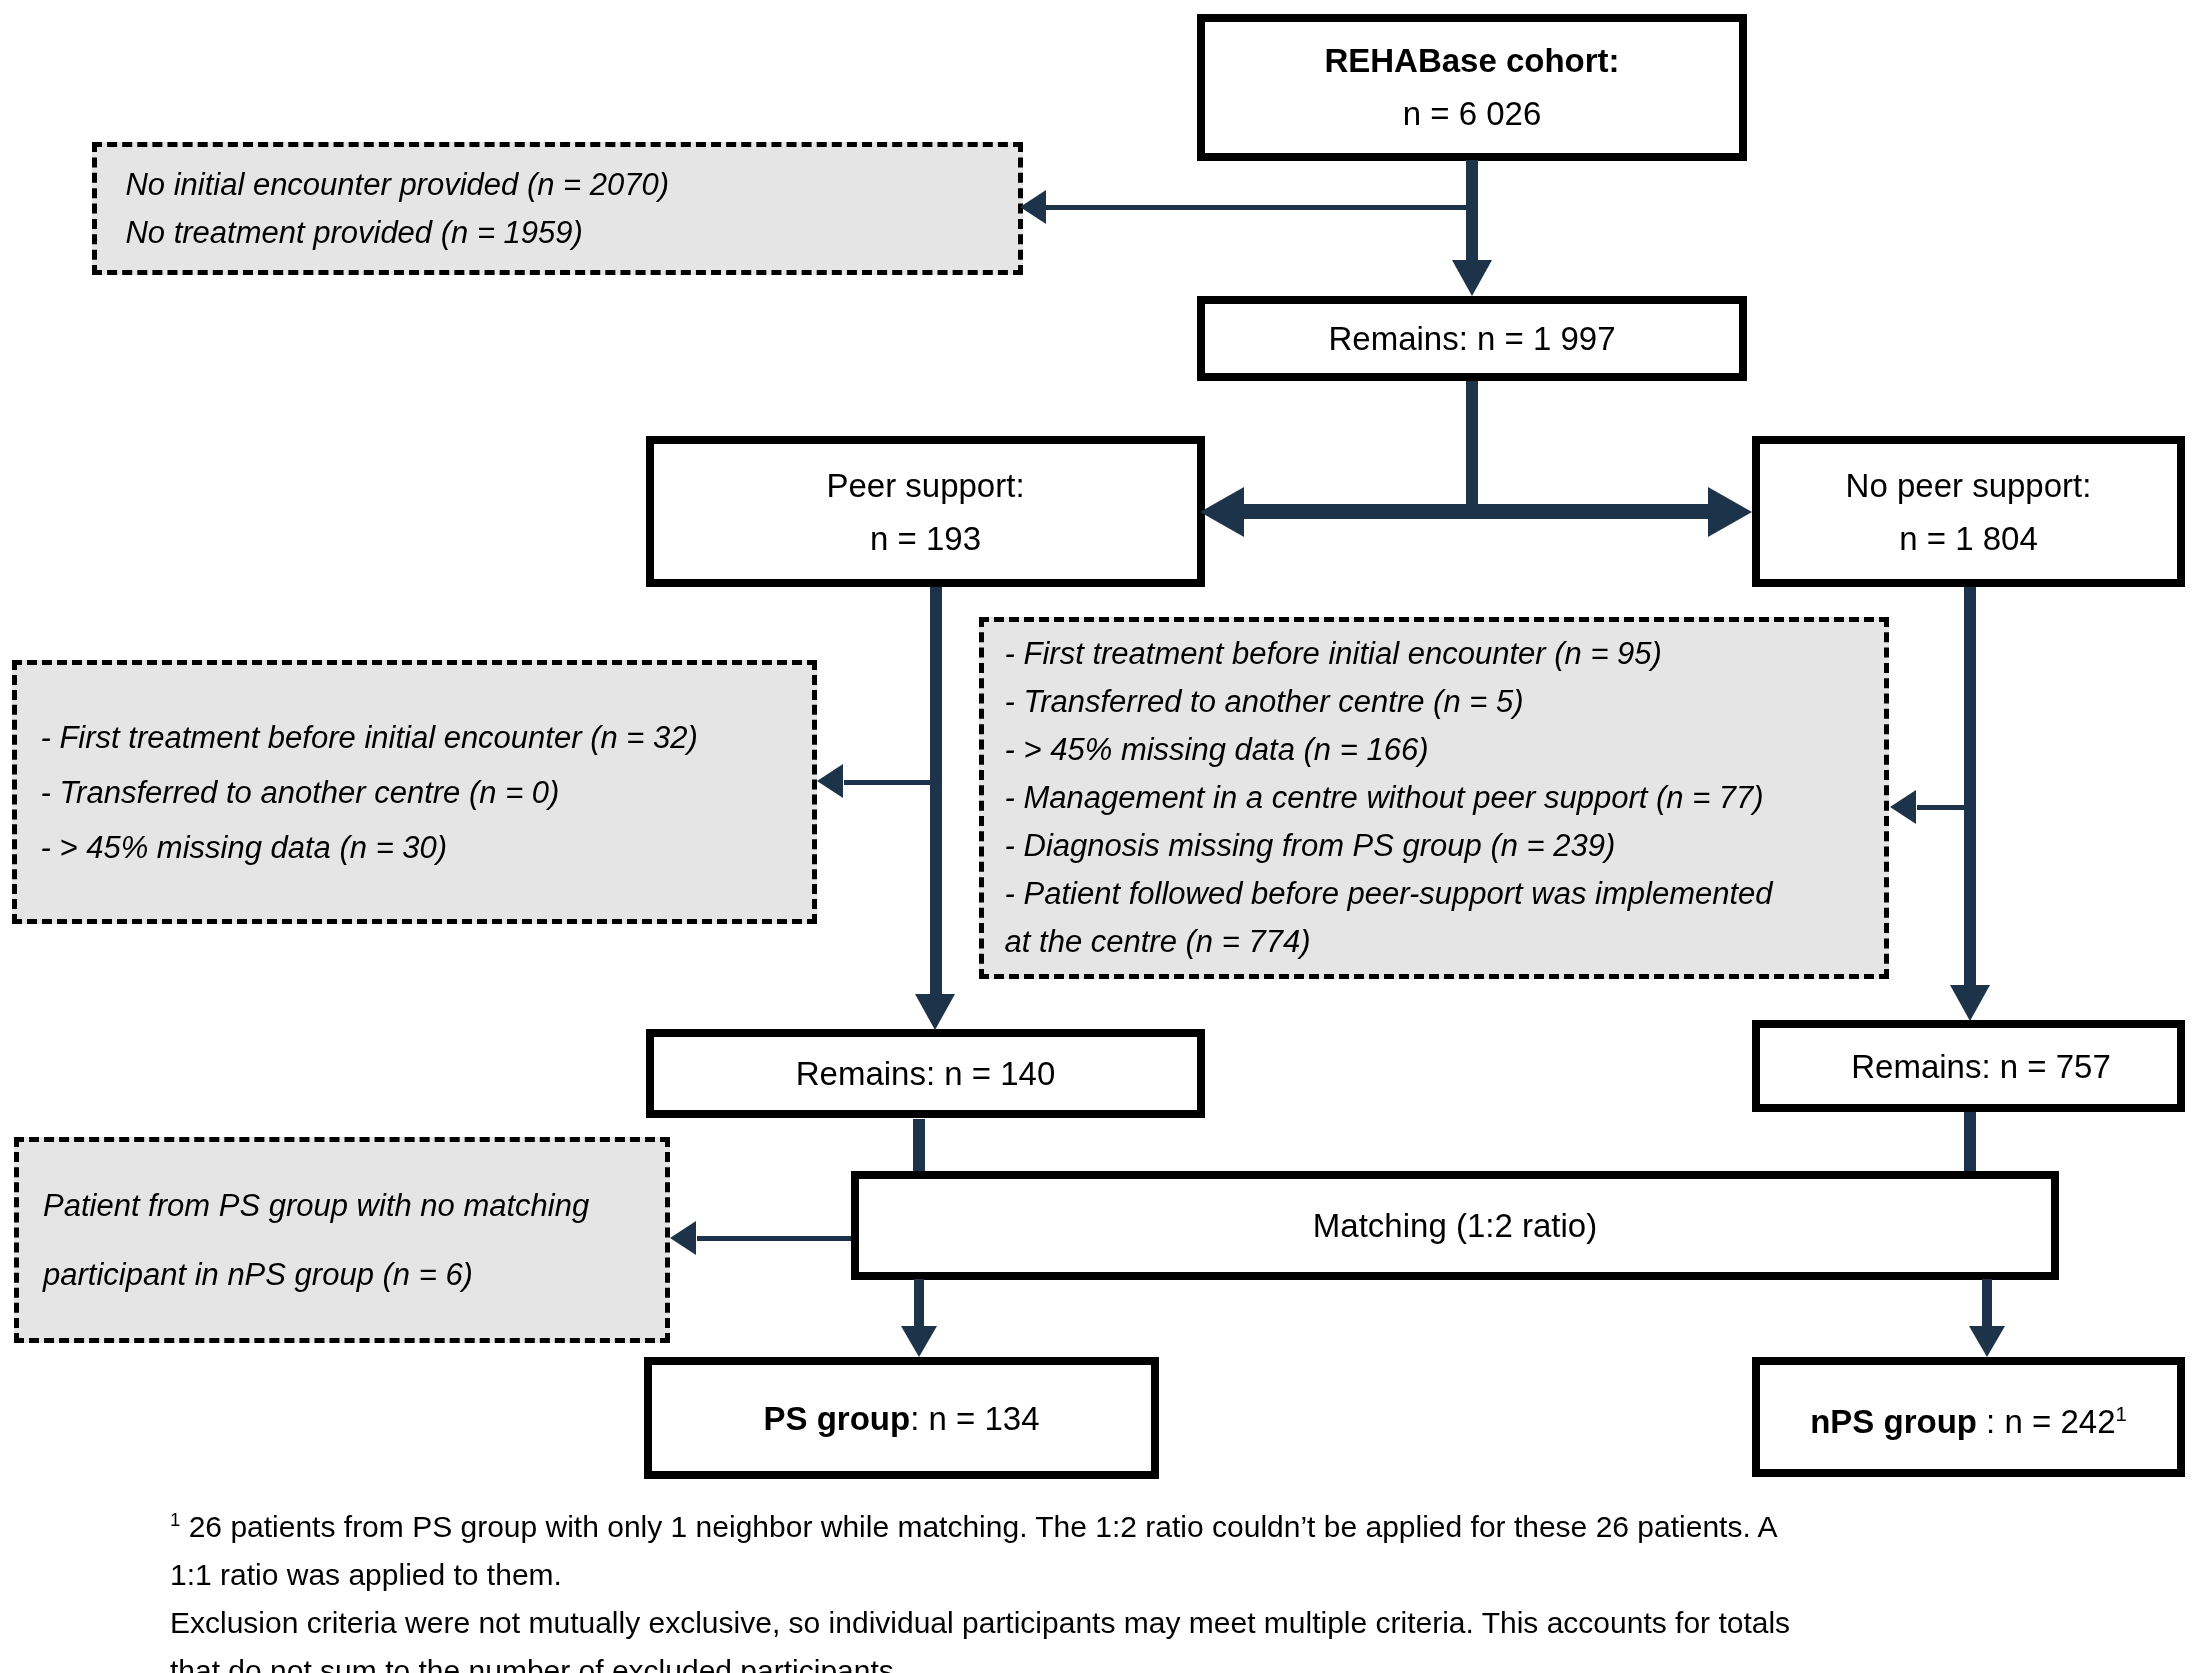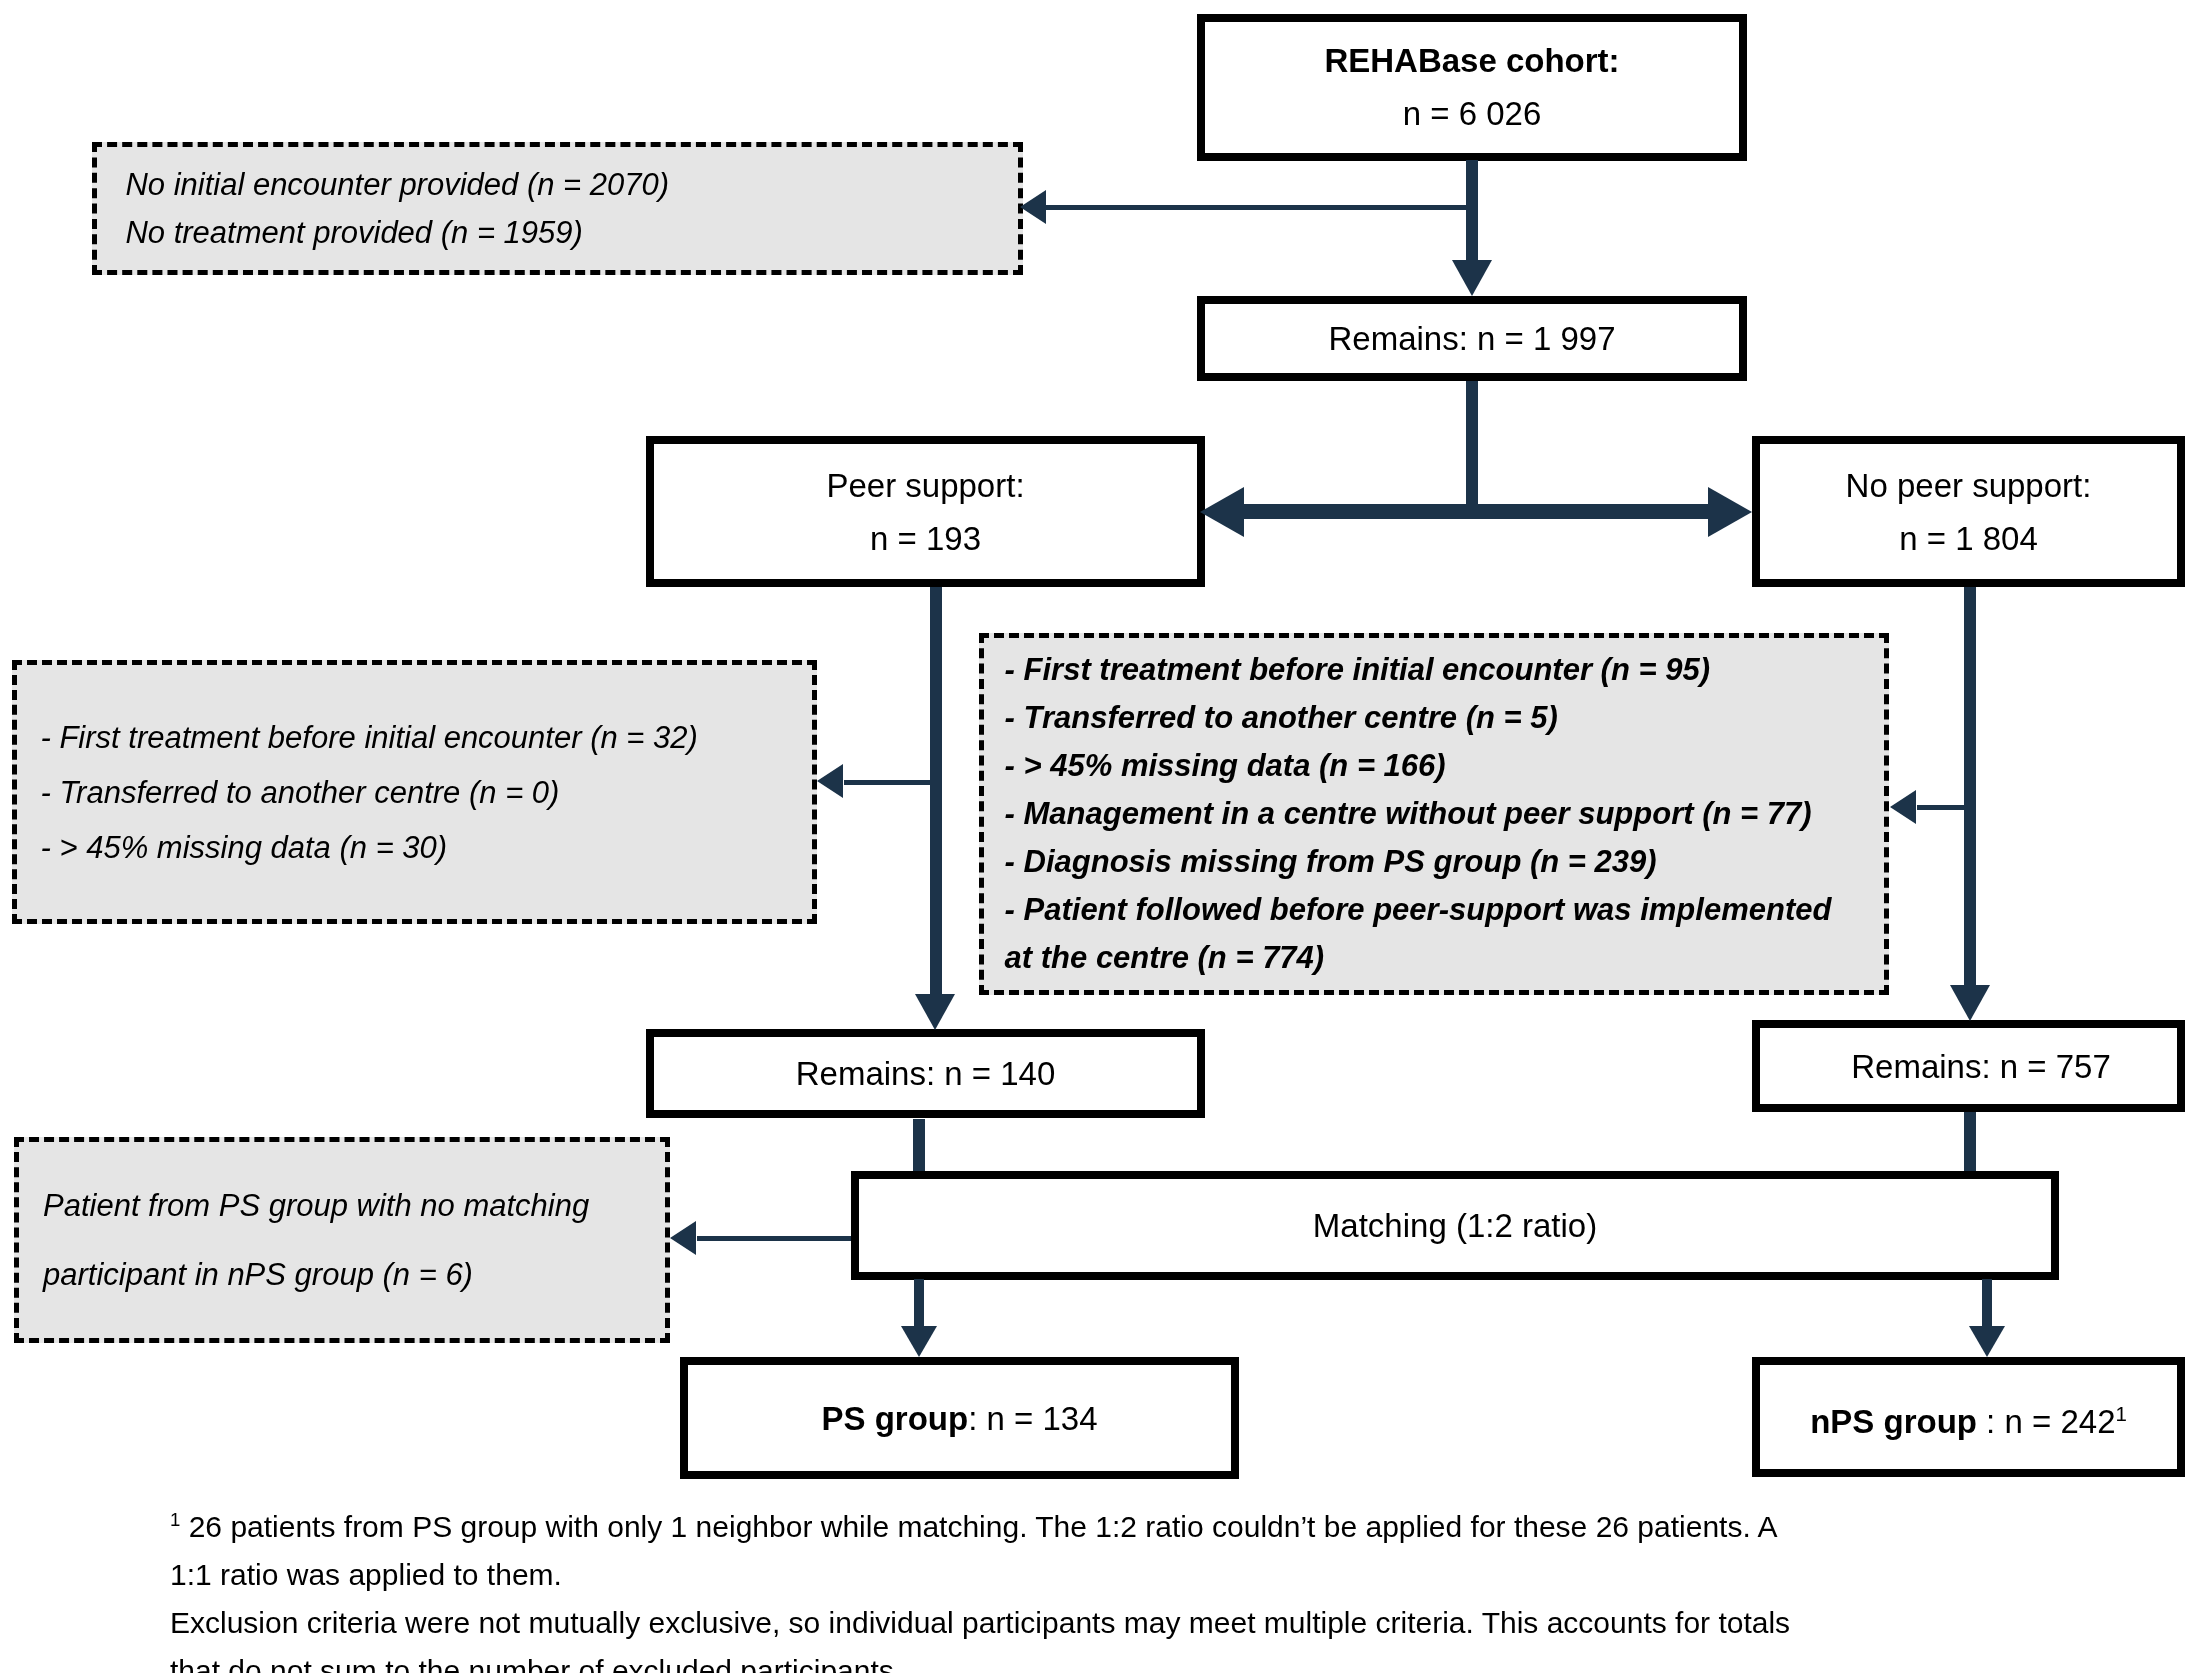--- a/index.html
+++ b/index.html
@@ -67,40 +67,40 @@
   </div>
 
   <div class="box" style="left:1752px;top:1020px;width:433px;height:92px;padding-left:25px;">
     <div class="t">Remains: n = 757</div>
   </div>
 
   <div class="box" style="left:851px;top:1171px;width:1208px;height:109px;">
     <div class="t">Matching (1:2 ratio)</div>
   </div>
 
-  <div class="box" style="left:680px;top:1357px;width:559px;height:122px;">
+  <div class="box" style="left:644px;top:1357px;width:515px;height:122px;">
     <div class="t"><span class="bold">PS group</span><span>: n = 134</span></div>
   </div>
 
   <div class="box" style="left:1752px;top:1357px;width:433px;height:120px;">
     <div class="t"><span class="bold">nPS group</span><span> : n = 242</span><sup>1</sup></div>
   </div>
 
   <div class="dashed" style="left:92px;top:142px;width:931px;height:133px;padding-left:28.4px;line-height:48px;">
     <div class="ln">No initial encounter provided (n = 2070)</div>
     <div class="ln">No treatment provided (n = 1959)</div>
   </div>
 
   <div class="dashed" style="left:11.5px;top:660px;width:805px;height:264px;padding-left:24px;line-height:55px;">
     <div class="ln">- First treatment before initial encounter (n = 32)</div>
     <div class="ln">- Transferred to another centre (n = 0)</div>
     <div class="ln">- &gt; 45% missing data (n = 30)</div>
   </div>
 
-  <div class="dashed" style="left:979px;top:633px;width:910px;height:362px;padding-left:20.6px;line-height:48px;font-weight:bold;">
+  <div class="dashed" style="left:979px;top:617px;width:910px;height:362px;padding-left:20.6px;line-height:48px;">
     <div class="ln">- First treatment before initial encounter (n = 95)</div>
     <div class="ln">- Transferred to another centre (n = 5)</div>
     <div class="ln">- &gt; 45% missing data (n = 166)</div>
     <div class="ln">- Management in a centre without peer support (n = 77)</div>
     <div class="ln">- Diagnosis missing from PS group (n = 239)</div>
     <div class="ln">- Patient followed  before peer-support was implemented</div>
     <div class="ln">at the centre (n = 774)</div>
   </div>
 
   <div class="dashed" style="left:14px;top:1137px;width:656px;height:206px;padding-left:24px;line-height:69px;justify-content:center;">

